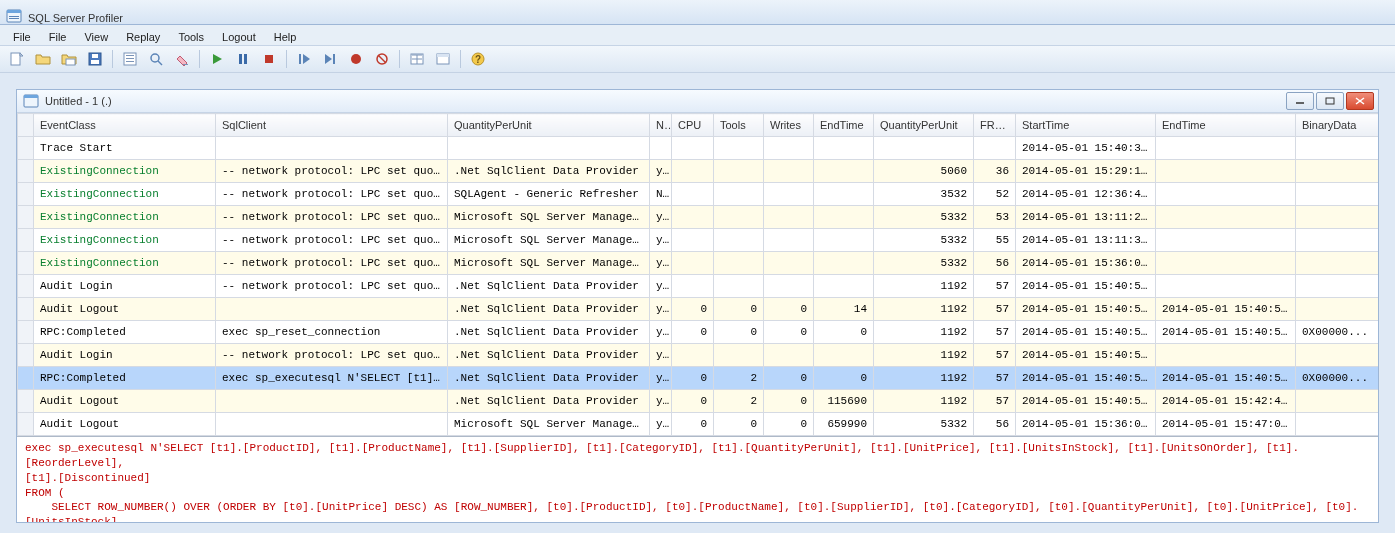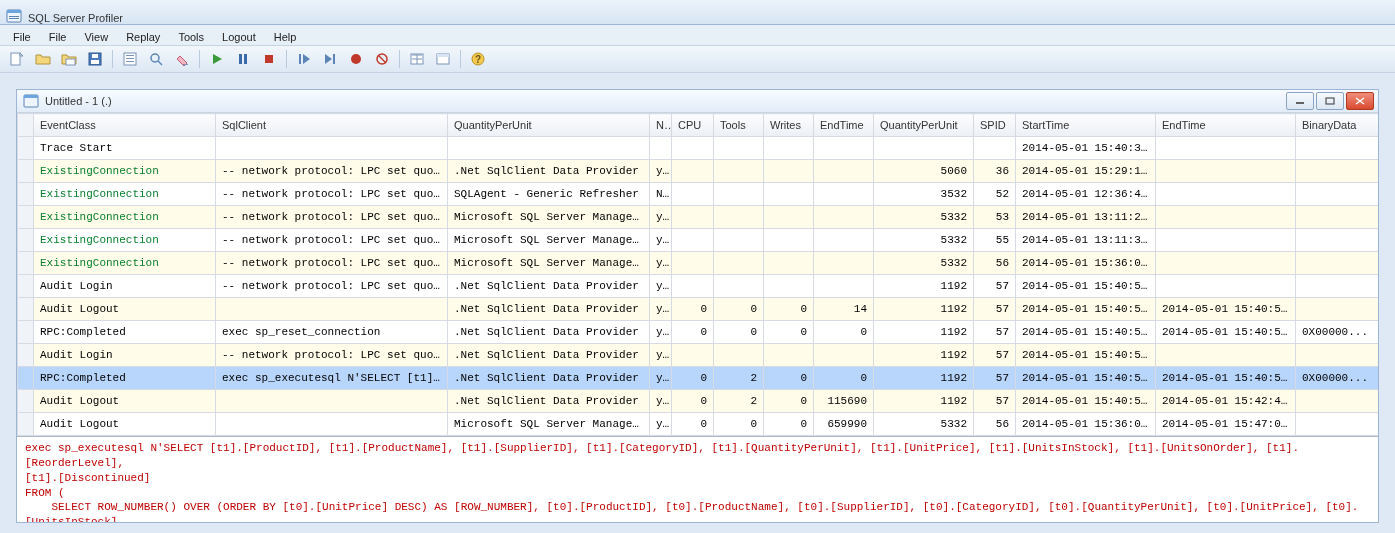--- a/index.html
+++ b/index.html
@@ -217,21 +217,21 @@
             <th class="first"></th>
             <th>EventClass</th>
             <th>SqlClient</th>
             <th>QuantityPerUnit</th>
             <th>N..</th>
             <th>CPU</th>
             <th>Tools</th>
             <th>Writes</th>
             <th>EndTime</th>
             <th>QuantityPerUnit</th>
-            <th>SPID</th>
+            <th>FROM</th>
             <th>StartTime</th>
             <th>EndTime</th>
             <th>BinaryData</th>
           </tr>
         </thead>
       <tbody id="gridbody">
           <tr class="odd">
             <td class="rowhdr"></td>
             <td>Trace Start</td>
             <td></td>

